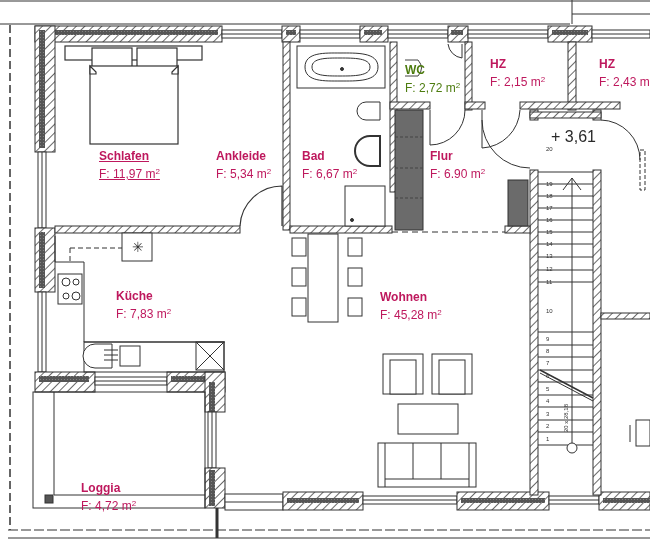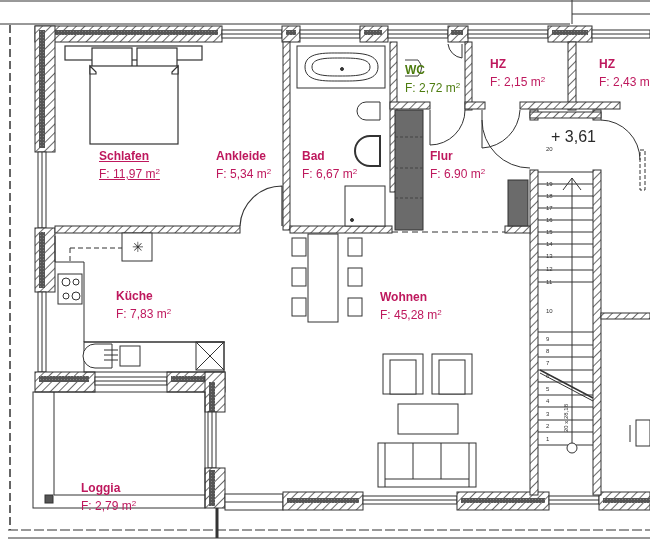--- a/index.html
+++ b/index.html
@@ -291,21 +291,21 @@
 <div class="lbl" style="left:116px; top:289px;">
   <span class="name">Küche</span>
   <span class="area"><span>F: 7,83 m</span><sup>2</sup></span>
 </div>
 <div class="lbl" style="left:380px; top:290px;">
   <span class="name">Wohnen</span>
   <span class="area"><span>F: 45,28 m</span><sup>2</sup></span>
 </div>
 <div class="lbl" style="left:81px; top:433px;margin-top:48px;">
   <span class="name">Loggia</span>
-  <span class="area"><span>F: 2,79 m</span><sup>2</sup></span>
+  <span class="area"><span>F: 4,72 m</span><sup>2</sup></span>
 </div>
 
 <div class="elev" style="left:551px; top:128px;">+ 3,61</div>
 <div class="step" style="left:546px; top:146px;">20</div>
 <div class="step" style="left:546px; top:181px;">19</div>
 <div class="step" style="left:546px; top:193px;">18</div>
 <div class="step" style="left:546px; top:205px;">17</div>
 <div class="step" style="left:546px; top:217px;">16</div>
 <div class="step" style="left:546px; top:229px;">15</div>
 <div class="step" style="left:546px; top:241px;">14</div>

